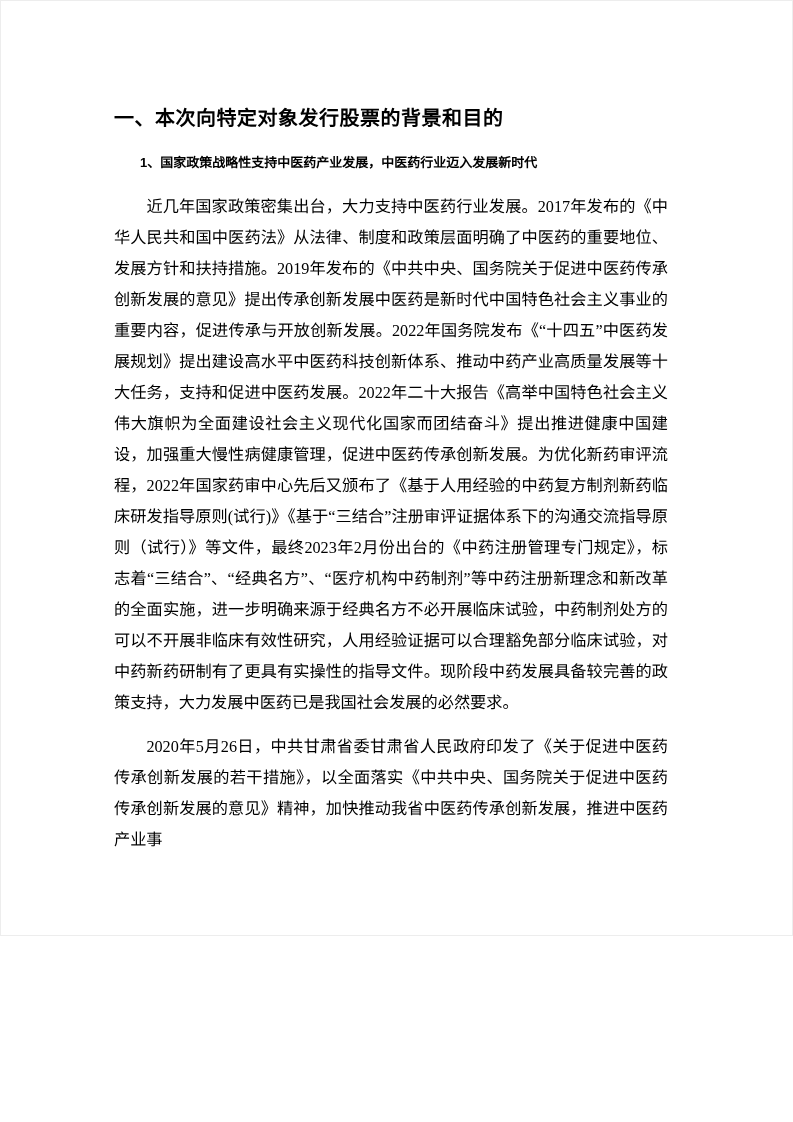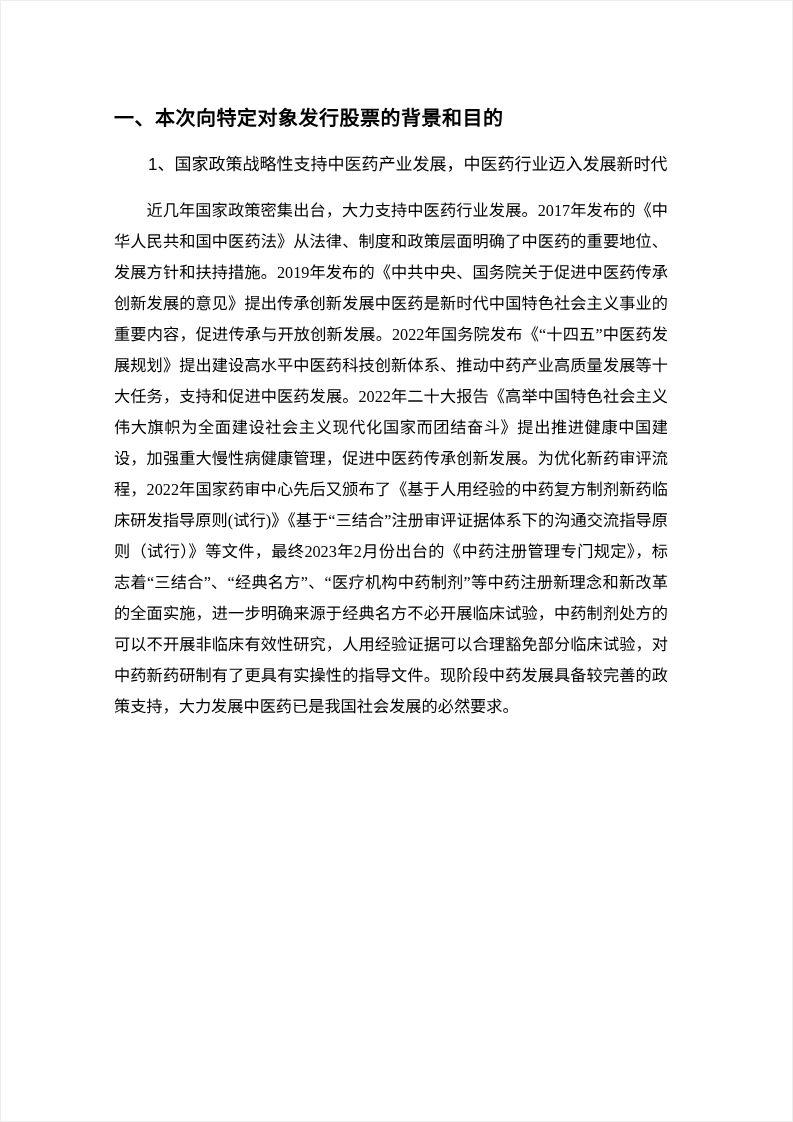--- a/index.html
+++ b/index.html
@@ -3,21 +3,21 @@
 <meta charset="utf-8">
 <style>
   html, body {
     margin: 0;
     padding: 0;
     background: #ffffff;
   }
   .page {
     position: relative;
     width: 793px;
-    height: 1122px;
+    height: 936px;
     background: var(--page-bg, #ffffff);
     box-sizing: border-box;
     border: 1px solid #ededed;
     overflow: hidden;
     color: var(--text-color, #000000);
   }
   .content {
     position: absolute;
     left: 113px;
     top: 106px;
@@ -37,22 +37,22 @@
     font-family: "Liberation Sans", "DejaVu Sans", sans-serif;
     font-weight: 700;
     font-size: 17px;
     line-height: 1.2;
     color: var(--text-color, #000000);
   }
   .h3 {
     margin: 25px 0 0 0;
     text-indent: 2em;
     font-family: "Liberation Sans", "DejaVu Sans", sans-serif;
-    font-weight: 400;
-    font-size: 17px;
+    font-weight: 700;
+    font-size: 13px;
     line-height: 1.2;
     color: var(--text-color, #000000);
   }
   .paras {
     margin-top: 21px;
   }
   .paras p {
     margin: 0 13px 13px 0;
     font-family: "Liberation Serif", "DejaVu Serif", serif;
     font-size: 16.2px;
@@ -66,15 +66,16 @@
 </style>
 </head>
 <body>
 
 <div class="page">
   <div class="content">
     <h1 class="h1">一、本次向特定对象发行股票的背景和目的</h1>
     <h3 class="h3">1、国家政策战略性支持中医药产业发展，中医药行业迈入发展新时代</h3>
     <div class="paras">
       <p>近几年国家政策密集出台，大力支持中医药行业发展。2017年发布的《中华人民共和国中医药法》从法律、制度和政策层面明确了中医药的重要地位、发展方针和扶持措施。2019年发布的《中共中央、国务院关于促进中医药传承创新发展的意见》提出传承创新发展中医药是新时代中国特色社会主义事业的重要内容，促进传承与开放创新发展。2022年国务院发布《“十四五”中医药发展规划》提出建设高水平中医药科技创新体系、推动中药产业高质量发展等十大任务，支持和促进中医药发展。2022年二十大报告《高举中国特色社会主义伟大旗帜为全面建设社会主义现代化国家而团结奋斗》提出推进健康中国建设，加强重大慢性病健康管理，促进中医药传承创新发展。为优化新药审评流程，2022年国家药审中心先后又颁布了《基于人用经验的中药复方制剂新药临床研发指导原则(试行)》《基于“三结合”注册审评证据体系下的沟通交流指导原则（试行）》等文件，最终2023年2月份出台的《中药注册管理专门规定》，标志着“三结合”、“经典名方”、“医疗机构中药制剂”等中药注册新理念和新改革的全面实施，进一步明确来源于经典名方不必开展临床试验，中药制剂处方的可以不开展非临床有效性研究，人用经验证据可以合理豁免部分临床试验，对中药新药研制有了更具有实操性的指导文件。现阶段中药发展具备较完善的政策支持，大力发展中医药已是我国社会发展的必然要求。</p>
+      <p>2020年5月26日，中共甘肃省委甘肃省人民政府印发了《关于促进中医药传承创新发展的若干措施》，以全面落实《中共中央、国务院关于促进中医药传承创新发展的意见》精神，加快推动我省中医药传承创新发展，推进中医药产业事</p>
     </div>
   </div>
 </div>
 
 </body></html>

